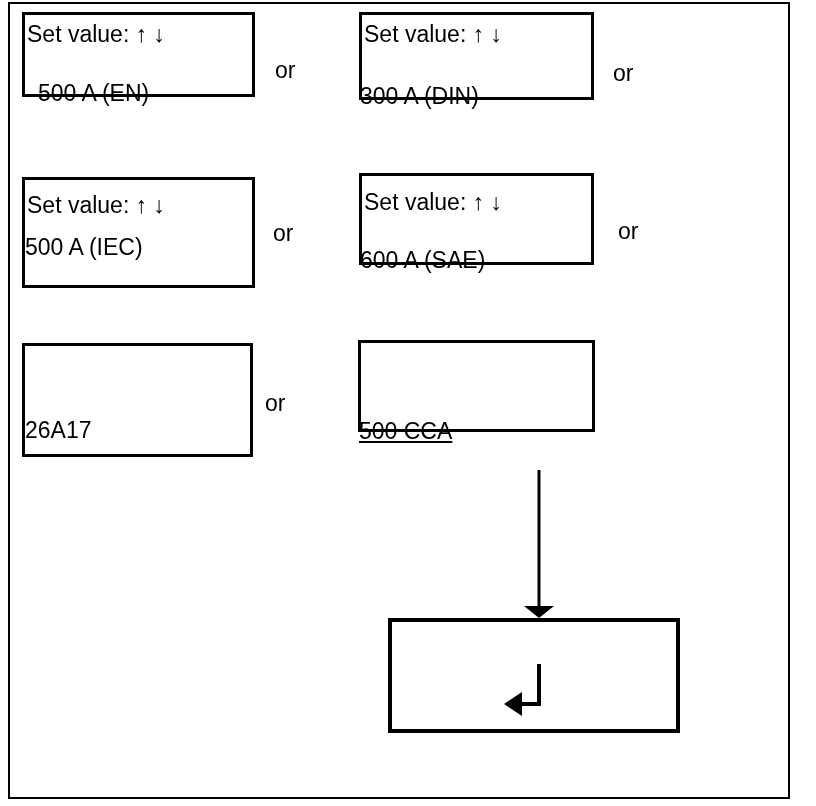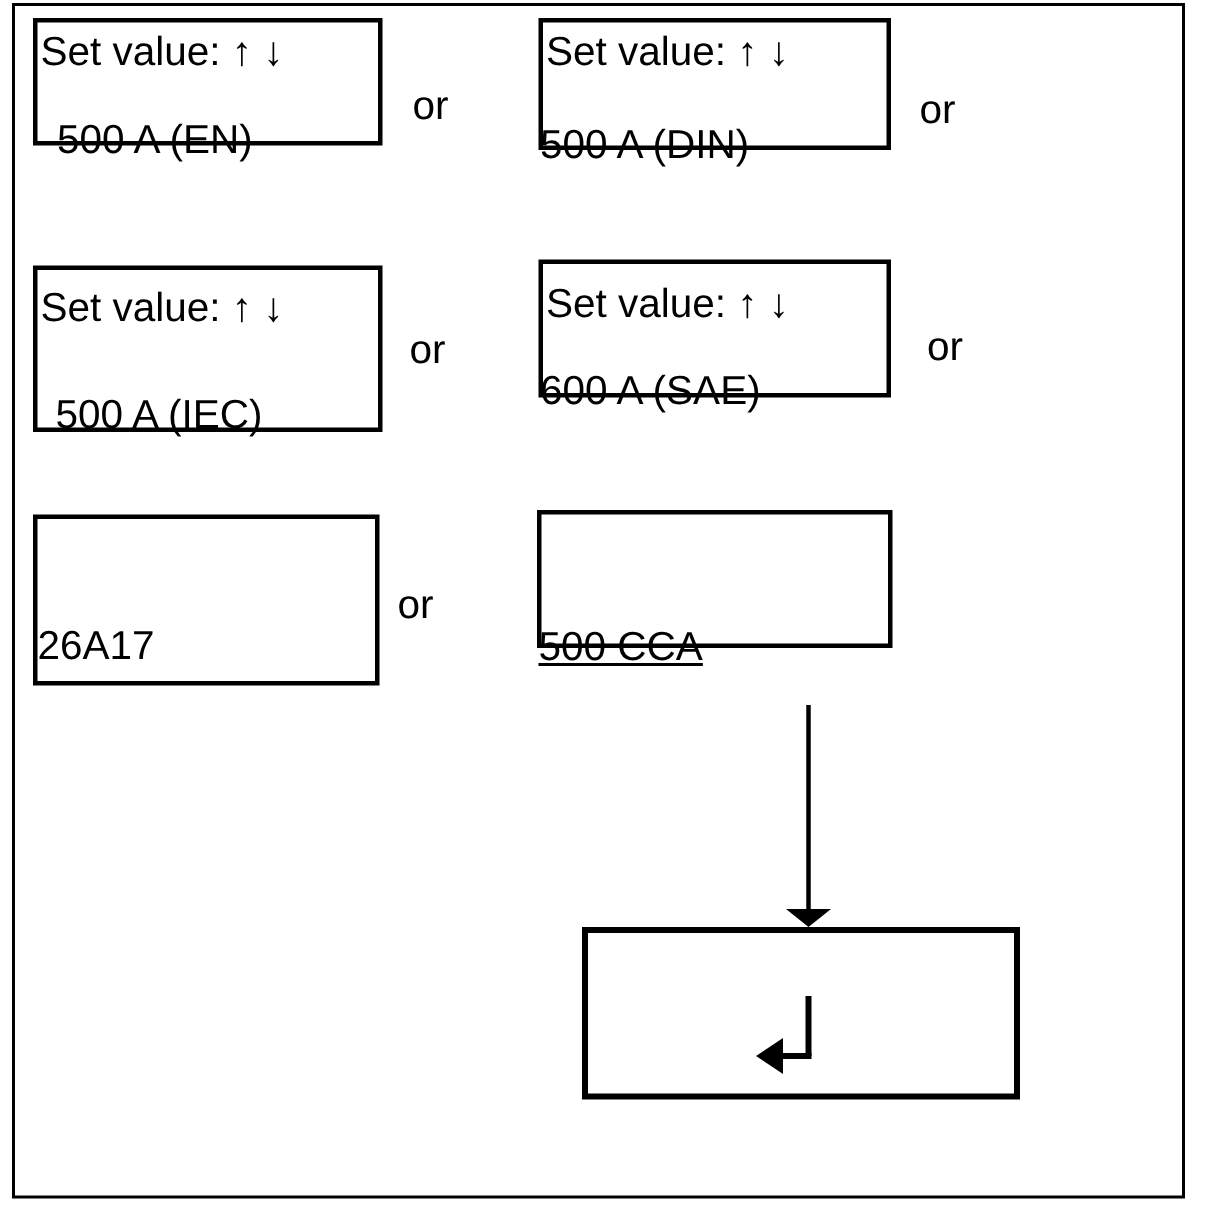--- a/index.html
+++ b/index.html
@@ -25,47 +25,47 @@
     background: #ffffff;
   }
   .enter-box {
     position: absolute;
     border: 4px solid #000000;
     box-sizing: border-box;
     background: #ffffff;
   }
   .txt {
     position: absolute;
-    font-size: 27px;
+    font-size: 23px;
     line-height: 24px;
     white-space: pre;
     color: #000000;
   }
   .svgicon { position: absolute; }
 </style>
 </head>
 <body>
 
 <div class="page">
 
   <div class="outer-border"></div>
 
   <div class="lcd" style="left:22px; top:12px; width:233px; height:85px;"></div>
   <div class="txt" style="left:27px; top:22px;">Set value: ↑ ↓</div>
   <div class="txt" style="left:38px; top:81px;">500 A (EN)</div>
   <div class="txt" style="left:275px; top:58px;">or</div>
 
   <div class="lcd" style="left:359px; top:12px; width:235px; height:88px;"></div>
   <div class="txt" style="left:364px; top:22px;">Set value: ↑ ↓</div>
-  <div class="txt" style="left:360px; top:84px;">500 A (DIN)</div>
+  <div class="txt" style="left:360px; top:84px;">300 A (DIN)</div>
   <div class="txt" style="left:613px; top:61px;">or</div>
 
   <div class="lcd" style="left:22px; top:177px; width:233px; height:111px;"></div>
   <div class="txt" style="left:27px; top:193px;">Set value: ↑ ↓</div>
-  <div class="txt" style="left:25px; top:264px;padding-left:12px;">500 A (IEC)</div>
+  <div class="txt" style="left:25px; top:235px;">500 A (IEC)</div>
   <div class="txt" style="left:273px; top:221px;">or</div>
 
   <div class="lcd" style="left:359px; top:173px; width:235px; height:92px;"></div>
   <div class="txt" style="left:364px; top:190px;">Set value: ↑ ↓</div>
   <div class="txt" style="left:360px; top:248px;">600 A (SAE)</div>
   <div class="txt" style="left:618px; top:219px;">or</div>
 
   <div class="lcd" style="left:22px; top:343px; width:231px; height:114px;"></div>
   <div class="txt" style="left:25px; top:418px;">26A17</div>
   <div class="txt" style="left:265px; top:391px;">or</div>

